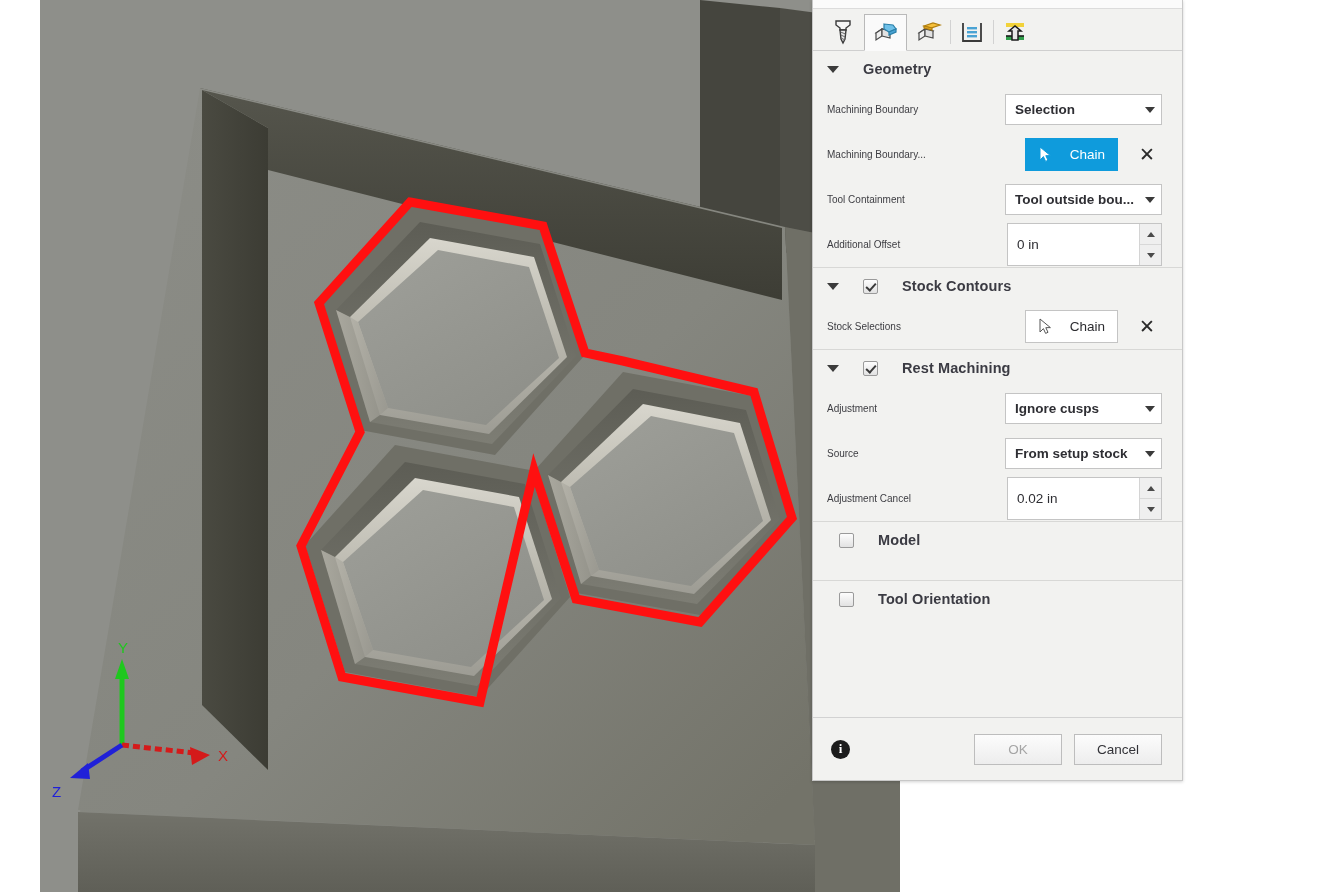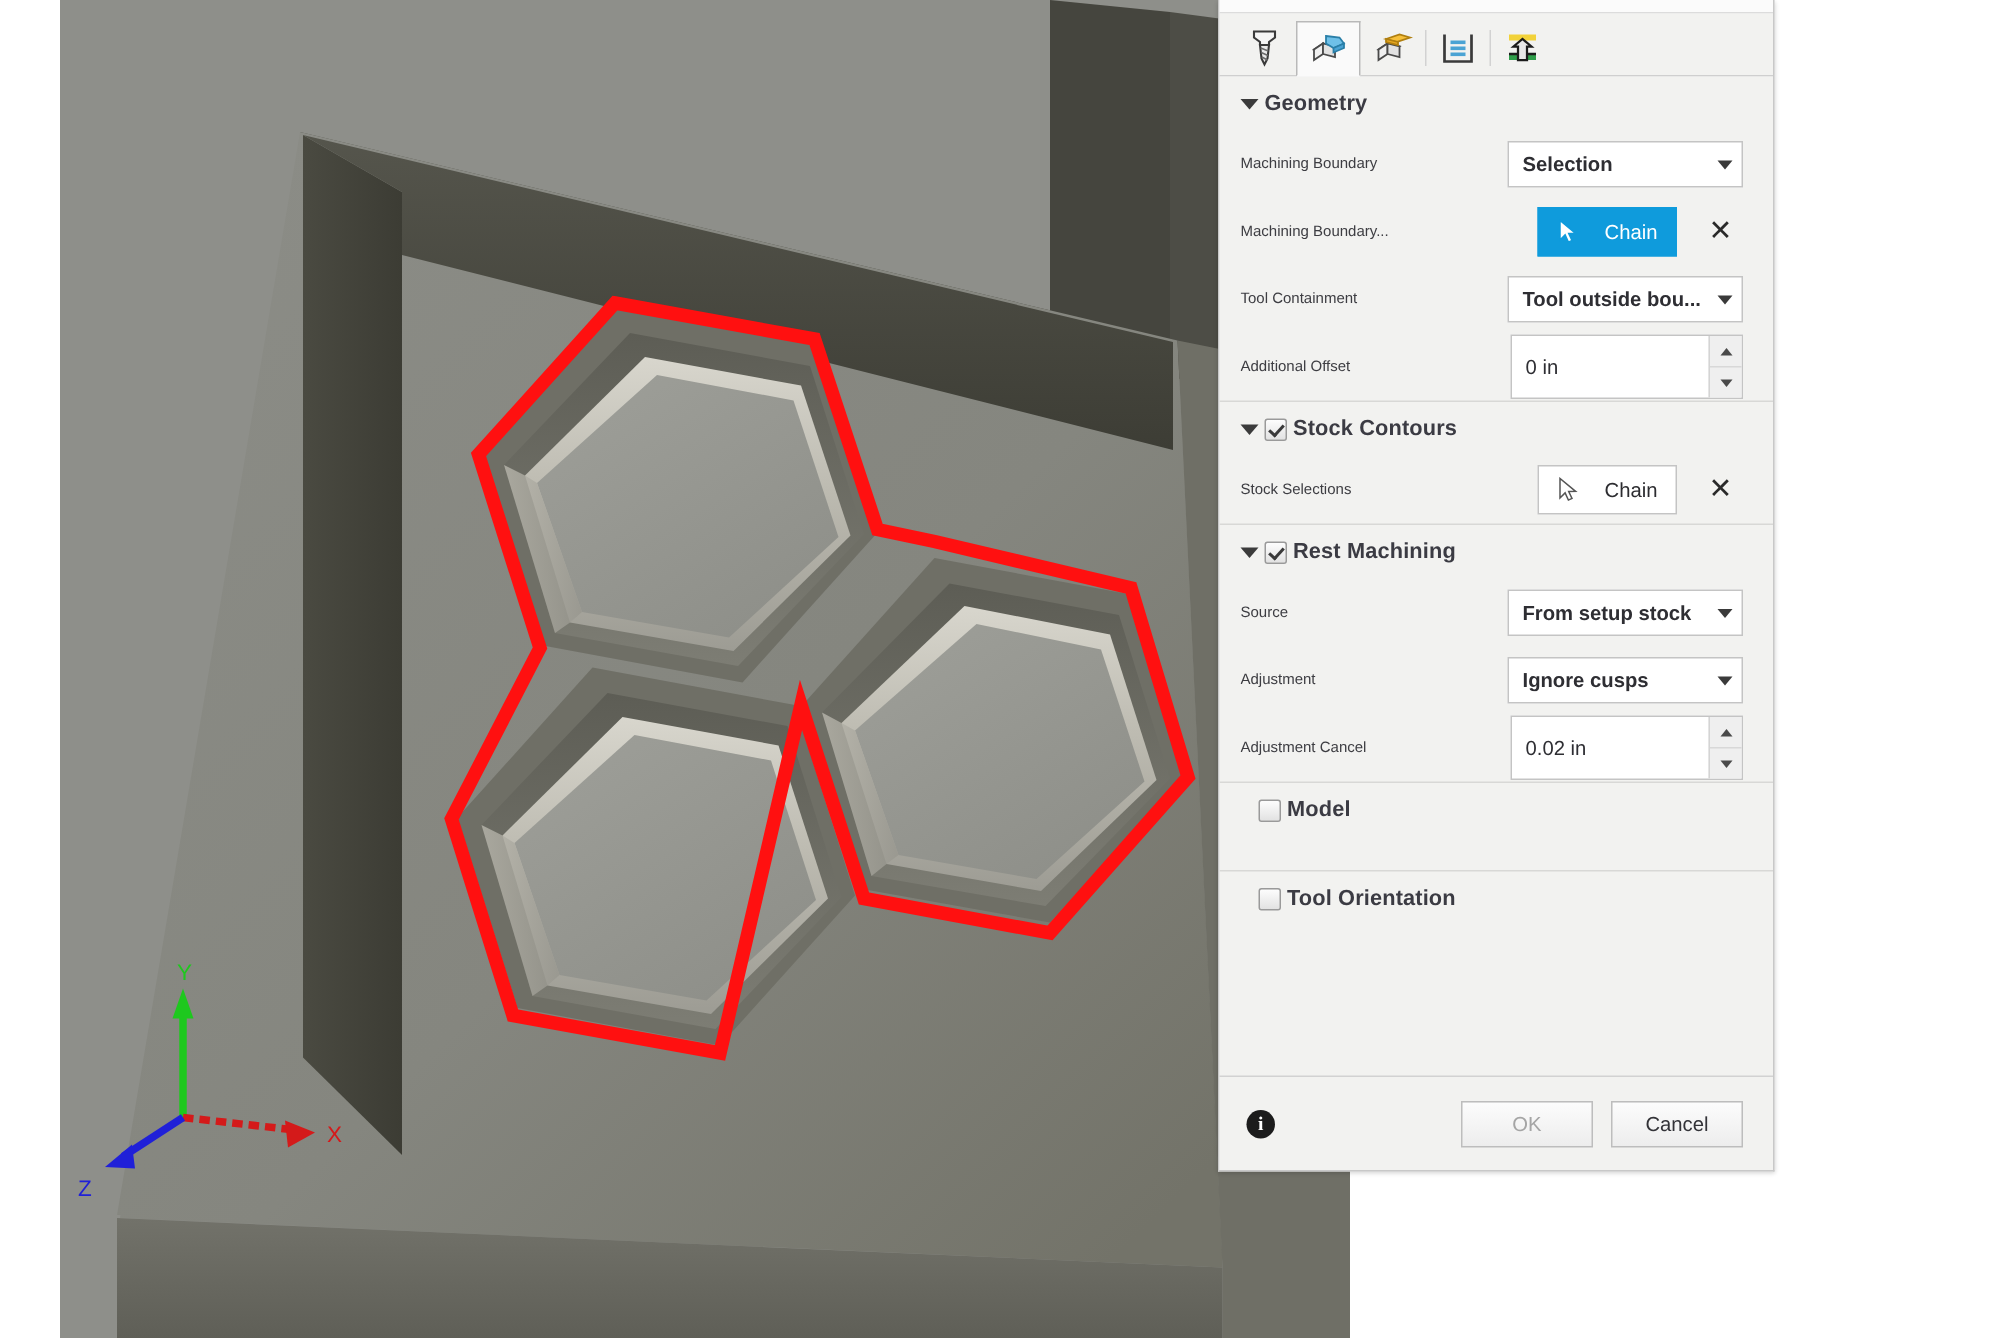--- a/index.html
+++ b/index.html
@@ -101,21 +101,21 @@
   .section {
     padding: 0 0 0 0;
   }
   .section + .section { border-top: 1px solid #d8d8d6; }
 
   .section-header {
     display: flex;
     align-items: center;
     height: 36px;
     padding-left: 14px;
-    gap: 4px;
+    gap: 24px;
   }
   .section-header .caret {
     width: 12px;
     height: 12px;
     flex: none;
     position: relative;
   }
   .section-header .caret::after {
     content: "";
     position: absolute;
@@ -561,34 +561,34 @@
       </div>
 
       <div class="section">
         <div class="section-header">
           <span class="caret"></span>
           <span class="chk checked"></span>
           <span class="title">Rest Machining</span>
         </div>
 
         <div class="row">
+          <span class="label">Adjustment</span>
+          <span class="ctl">
+            <span class="select">
+              <span class="seltext">Ignore cusps</span>
+              <span class="arrow-down"></span>
+            </span>
+          </span>
+        </div>
+
+        <div class="row">
           <span class="label">Source</span>
           <span class="ctl">
             <span class="select">
               <span class="seltext">From setup stock</span>
-              <span class="arrow-down"></span>
-            </span>
-          </span>
-        </div>
-
-        <div class="row">
-          <span class="label">Adjustment</span>
-          <span class="ctl">
-            <span class="select">
-              <span class="seltext">Ignore cusps</span>
               <span class="arrow-down"></span>
             </span>
           </span>
         </div>
 
         <div class="row">
           <span class="label">Adjustment Cancel</span>
           <span class="ctl">
             <span class="spinbox">
               <span class="val">0.02 in</span>

